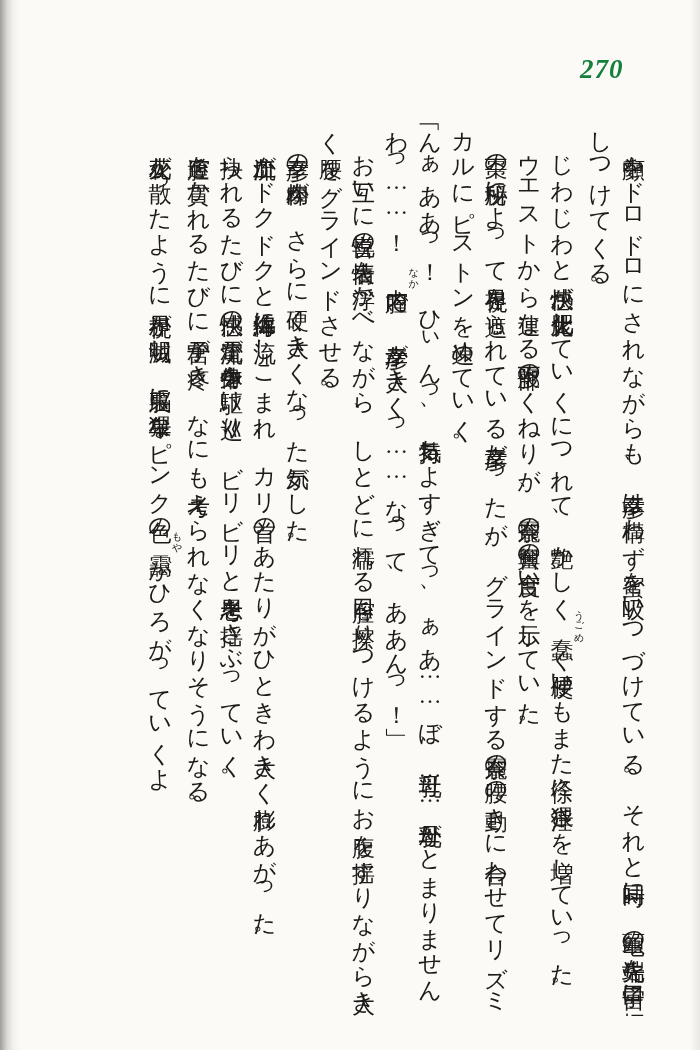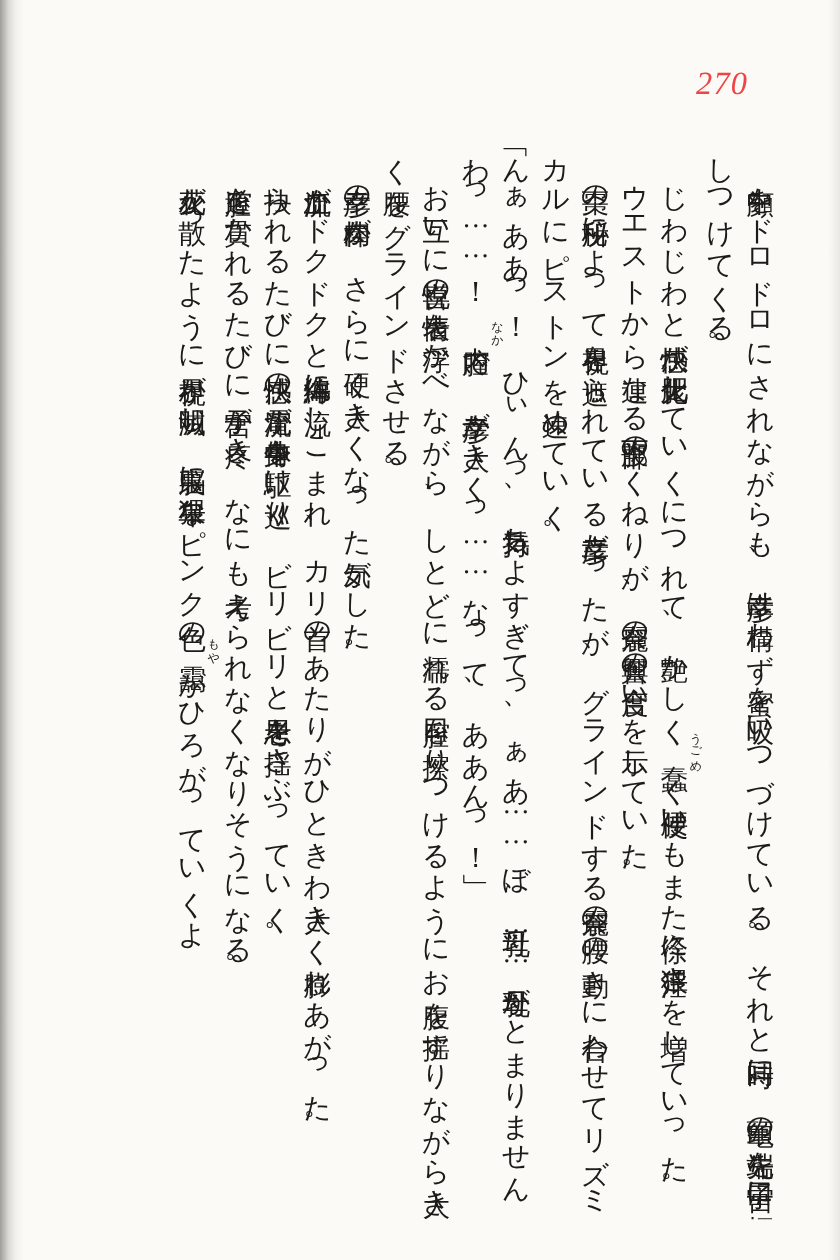--- a/index.html
+++ b/index.html
@@ -36,21 +36,22 @@
       rgba(150,150,145,0.18) 0%,
       rgba(0,0,0,0) 100%);
   }
   .page-number {
     position: absolute;
     top: 54px;
     left: 580px;
     font-size: 27px;
     font-style: italic;
     letter-spacing: 1px;
-    color: #ef4444;
+    color: #15803d;
+    font-weight: bold;
   }
   .text-block {
     position: absolute;
     top: 116px;
     right: 50px;
     width: 570px;
     height: 900px;
     writing-mode: vertical-rl;
     -webkit-writing-mode: vertical-rl;
     text-orientation: upright;

